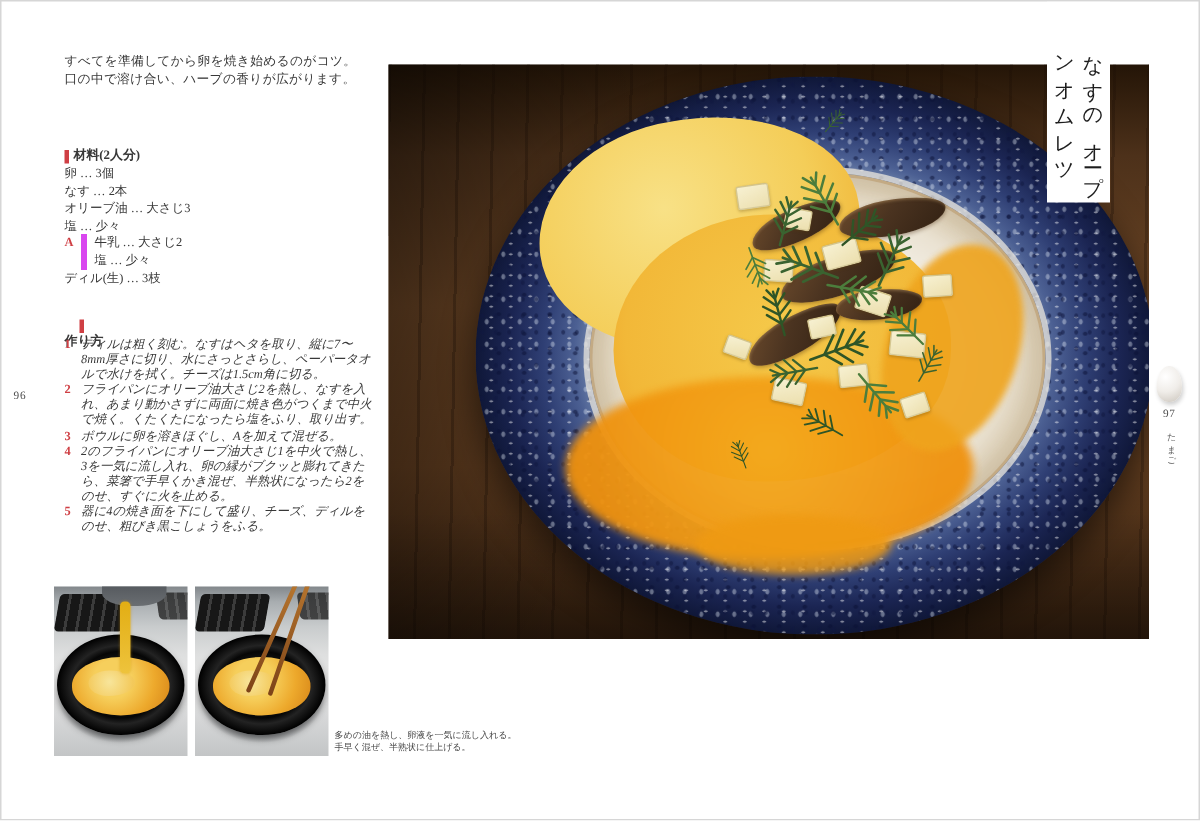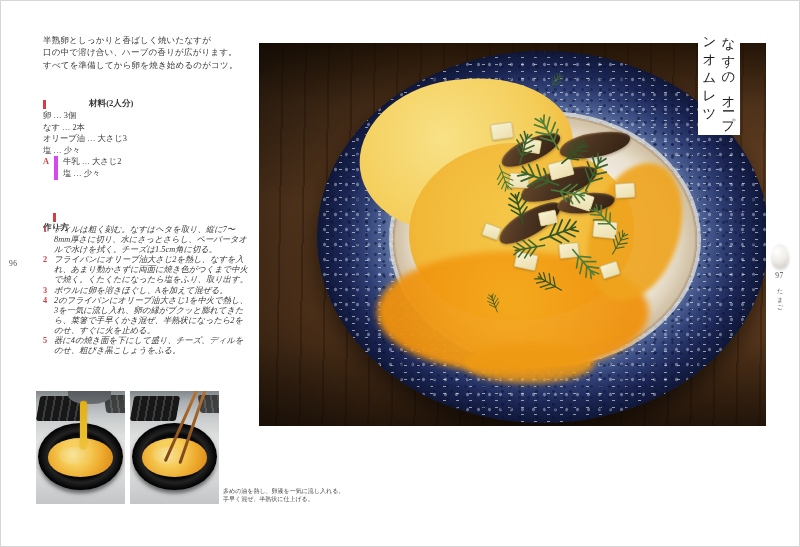--- a/index.html
+++ b/index.html
@@ -107,42 +107,42 @@
   .chapter-tab span{writing-mode:vertical-rl;font-size:6px;letter-spacing:1.5px;color:#555;}
 </style>
 </head>
 <body>
 
 <div class="stage" style="--red:#cf3f44;">
 
   <div class="abs pagenum" style="left:8px;top:258px;">96</div>
 
   <div class="abs intro">
-    <div>半熟卵としっかりと香ばしく焼いたなすが</div>
+    <div>すべてを準備してから卵を焼き始めるのがコツ。</div>
     <div>口の中で溶け合い、ハーブの香りが広がります。</div>
-    <div>すべてを準備してから卵を焼き始めるのがコツ。</div>
-  </div>
-
-  <div class="abs sec-header" style="left:42px;top:97px;gap:40px;">
+  </div>
+
+  <div class="abs sec-header" style="left:42px;top:97px;">
     <span class="redbar"></span>
     <span>材料(2人分)</span>
   </div>
 
   <div class="abs ing-list">
     <div>卵 … 3個</div>
     <div>なす … 2本</div>
     <div>オリーブ油 … 大さじ3</div>
     <div>塩 … 少々</div>
     <div class="a-row">
       <span class="a-label">A</span>
       <div class="a-items">
         <div>牛乳 … 大さじ2</div>
         <div>塩 … 少々</div>
       </div>
     </div>
+    <div>ディル(生) … 3枝</div>
   </div>
 
   <div class="abs sec-header" style="left:42px;top:212px;flex-direction:column;">
     <span class="redbar"></span>
     <span>作り方</span>
   </div>
 
   <div class="abs steps">
     <div class="step">
       <span class="n">1</span>

